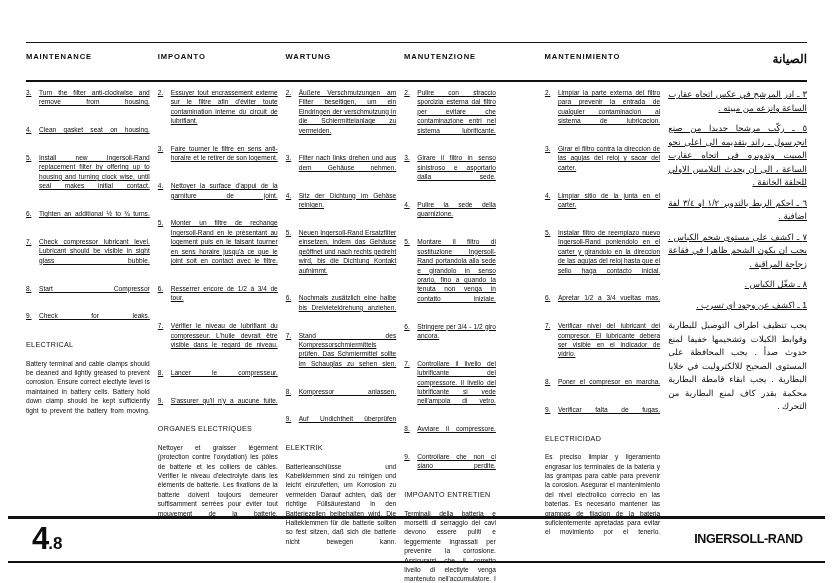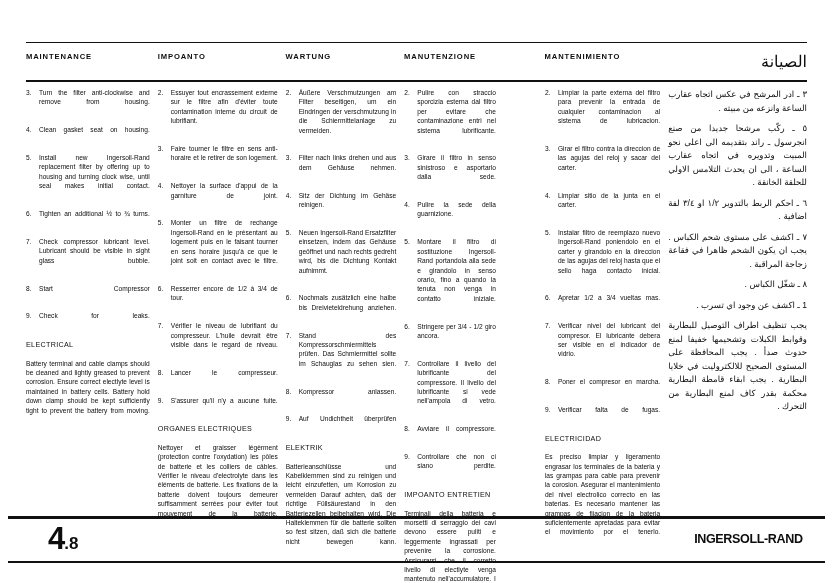--- a/index.html
+++ b/index.html
@@ -47,23 +47,23 @@
   }
   .col-head {
     font-size: 7.6px;
     font-weight: bold;
     letter-spacing: 0.9px;
     white-space: nowrap;
   }
   .col-head.ar {
     text-align: right;
     direction: rtl;
-    font-size: 16px;
+    font-size: 12px;
     letter-spacing: 0;
-    font-weight: normal;
+    font-weight: bold;
   }
   
   .c1 { width: 139px; }
   .c2 { width: 135px; }
   .c3 { width: 125px; }
   .c4 { width: 105px; }
   .c5 { width: 130px; margin-left: 41px; }
   .c6 { width: 147px; }
 
   
@@ -86,20 +86,21 @@
     direction: rtl;
     text-align: justify;
     font-size: 8.6px;
     line-height: 13.5px;
     padding-right: 0;
     padding-left: 0;
   }
   .item {
     margin-bottom: 9px;
     display: flex;
+    text-decoration: underline;
   }
   .item-num {
     flex: 0 0 auto;
     min-width: 13px;
   }
   .item-txt {
     flex: 1 1 auto;
     text-align: justify;
     text-justify: inter-word;
   }
@@ -144,21 +145,21 @@
   .rule-foot-bottom {
     position: absolute;
     left: 8px;
     right: 8px;
     top: 561px;
     height: 2px;
     background: #111;
   }
   .page-number {
     position: absolute;
-    left: 48px;
+    left: 32px;
     top: 523px;
     font-weight: bold;
     line-height: 1;
     text-align: center;
   }
   .page-number .major {
     font-size: 31px;
     letter-spacing: -1px;
   }
   .page-number .minor {

